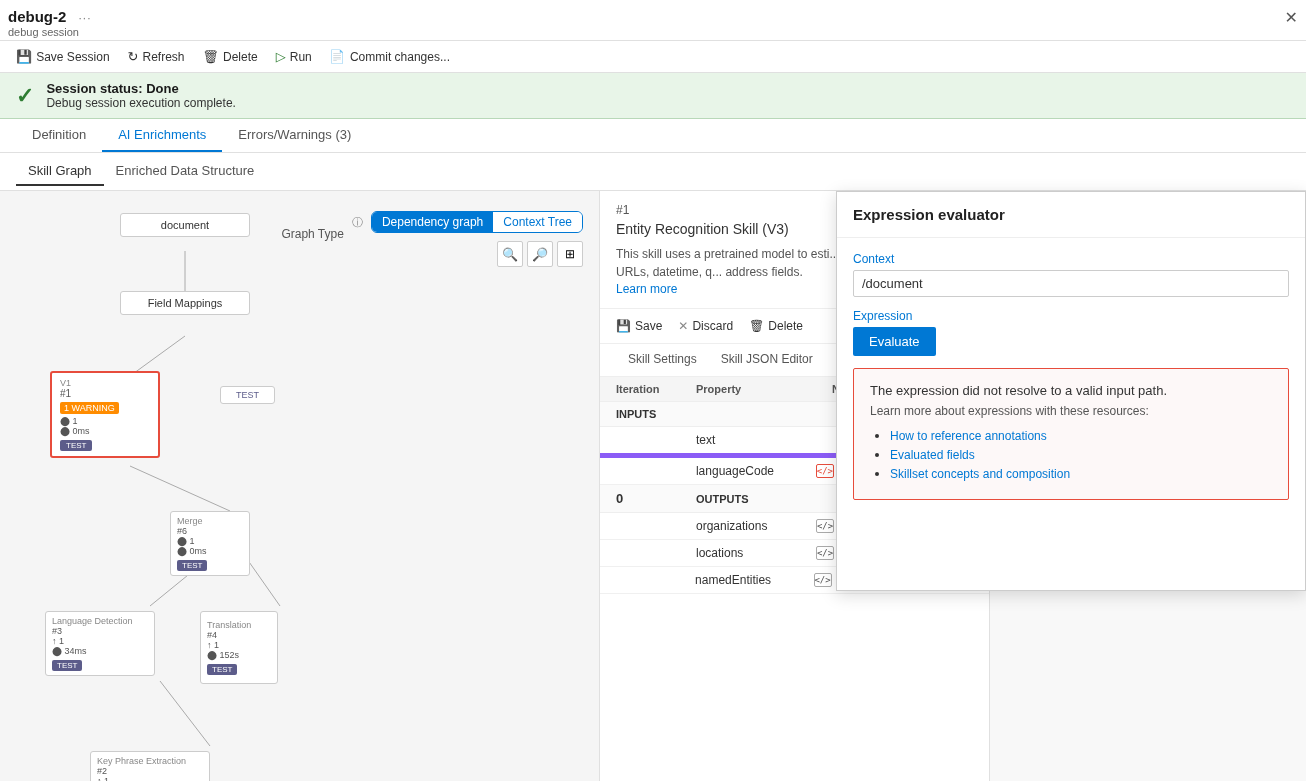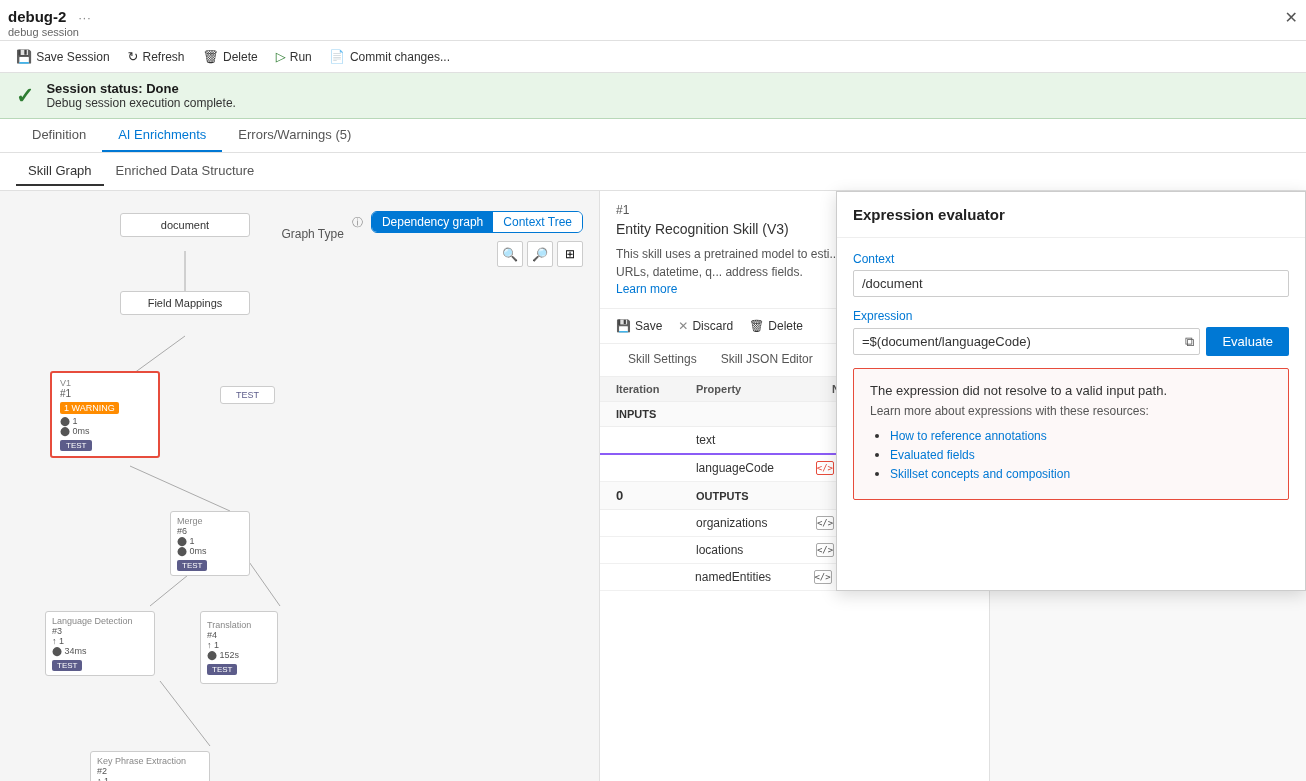--- a/index.html
+++ b/index.html
@@ -44,21 +44,21 @@
   <span style="color:#2e7d32;font-size:22px;font-weight:bold;">✓</span>
   <div>
     <div style="font-size:13px;font-weight:600;color:#1a1a1a;">Session status: Done</div>
     <div style="font-size:12px;color:#333;">Debug session execution complete.</div>
   </div>
 </div>
 
 <div style="display:flex;align-items:center;padding:0 16px;border-bottom:1px solid #e0e0e0;">
   <div style="padding:8px 16px;font-size:13px;color:#555;cursor:pointer;border-bottom:2px solid transparent;">Definition</div>
   <div style="padding:8px 16px;font-size:13px;color:#0078d4;cursor:pointer;border-bottom:2px solid #0078d4;font-weight:500;">AI Enrichments</div>
-  <div style="padding:8px 16px;font-size:13px;color:#555;cursor:pointer;border-bottom:2px solid transparent;">Errors/Warnings (5)</div>
+  <div style="padding:8px 16px;font-size:13px;color:#555;cursor:pointer;border-bottom:2px solid transparent;">Errors/Warnings (3)</div>
 </div>
 
 <div style="display:flex;align-items:center;padding:4px 16px;border-bottom:1px solid #e0e0e0;">
   <div style="padding:6px 12px;font-size:13px;color:#333;cursor:pointer;border-bottom:2px solid #333;font-weight:500;">Skill Graph</div>
   <div style="padding:6px 12px;font-size:13px;color:#555;cursor:pointer;border-bottom:2px solid transparent;">Enriched Data Structure</div>
 </div>
 
 <div style="display:flex;height:calc(781px - 160px);position:relative;">
 
   <div style="width:600px;flex-shrink:0;background:#f5f5f5;border-right:1px solid #e0e0e0;position:relative;overflow:hidden;">
@@ -175,21 +175,21 @@
     </div>
 
     <div style="display:flex;padding:6px 16px;background:#f5f5f5;border-bottom:1px solid #eee;">
       <div style="width:80px;font-size:11px;font-weight:600;color:#555;">Iteration</div>
       <div style="width:136px;font-size:11px;font-weight:600;color:#555;">Property</div>
       <div style="flex:1;font-size:11px;font-weight:600;color:#555;">Name</div>
     </div>
 
     <div style="padding:6px 16px;font-size:11px;font-weight:600;color:#333;background:#fafafa;border-bottom:1px solid #eee;">INPUTS</div>
 
-    <div style="display:flex;align-items:center;padding:6px 16px;border-bottom:2px solid #8b5cf6;justify-content:center;">
+    <div style="display:flex;align-items:center;padding:6px 16px;border-bottom:5px solid #8b5cf6;justify-content:center;">
       <div style="width:80px;font-size:12px;color:#555;"></div>
       <div style="width:120px;font-size:12px;color:#333;">text</div>
       <div style="flex:1;font-size:12px;color:#333;"></div>
     </div>
 
     <div style="display:flex;align-items:center;padding:6px 16px;border-bottom:1px solid #f0f0f0;">
       <div style="width:80px;font-size:12px;color:#555;"></div>
       <div style="width:120px;font-size:12px;color:#333;">languageCode</div>
       <div style="flex:1;display:flex;align-items:center;gap:6px;">
         <span style="width:18px;height:14px;border:1px solid #e74c3c;border-radius:2px;font-size:9px;color:#e74c3c;font-family:monospace;display:inline-flex;align-items:center;justify-content:center;">&lt;/&gt;</span>
@@ -240,24 +240,20 @@
       <span>Expression evaluator</span>
     </div>
     <div style="padding:14px 16px;">
       
       <div style="font-size:12px;color:#0078d4;margin-bottom:4px;font-weight:500;">Context</div>
       <input style="width: 100%; padding: 5px 8px; border: 1px solid rgb(204, 204, 204); border-radius: 2px; font-size: 13px; color: rgb(51, 51, 51); margin-bottom: 12px;" value="/document">
 
       
       <div style="font-size:12px;color:#0078d4;margin-bottom:4px;font-weight:500;">Expression</div>
       <div style="display:flex;gap:6px;align-items:center;margin-bottom:12px;">
-        <div style="flex:1;position:relative;">
-          <input style="width: 100%; padding: 5px 30px 5px 8px; border: 1px solid rgb(204, 204, 204); border-radius: 2px; font-size: 13px; color: rgb(51, 51, 51);" value="=$(document/languageCode)">
-          <button style="position:absolute;right:6px;top:50%;transform:translateY(-50%);background:none;border:none;cursor:pointer;color:#555;font-size:13px;">⧉</button>
-        </div>
         <button style="background:#0078d4;color:#fff;border:none;border-radius:2px;padding:7px 16px;font-size:13px;cursor:pointer;flex-shrink:0;">Evaluate</button>
       </div>
 
       
       <div style="border:1px solid #e74c3c;border-radius:2px;padding:14px 16px;background:#fdf8f8;">
         <div style="font-size:13px;font-weight:500;color:#333;margin-bottom:6px;">The expression did not resolve to a valid input path.</div>
         <div style="font-size:12px;color:#555;margin-bottom:10px;">Learn more about expressions with these resources:</div>
         <ul style="list-style:disc;padding-left:20px;">
           <li style="margin-bottom:4px;">
             <a style="color:#0078d4;cursor:pointer;text-decoration:none;font-size:12px;">How to reference annotations</a>

